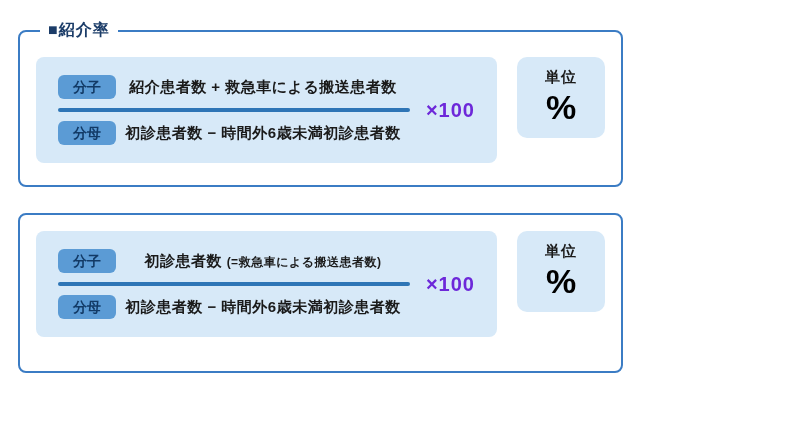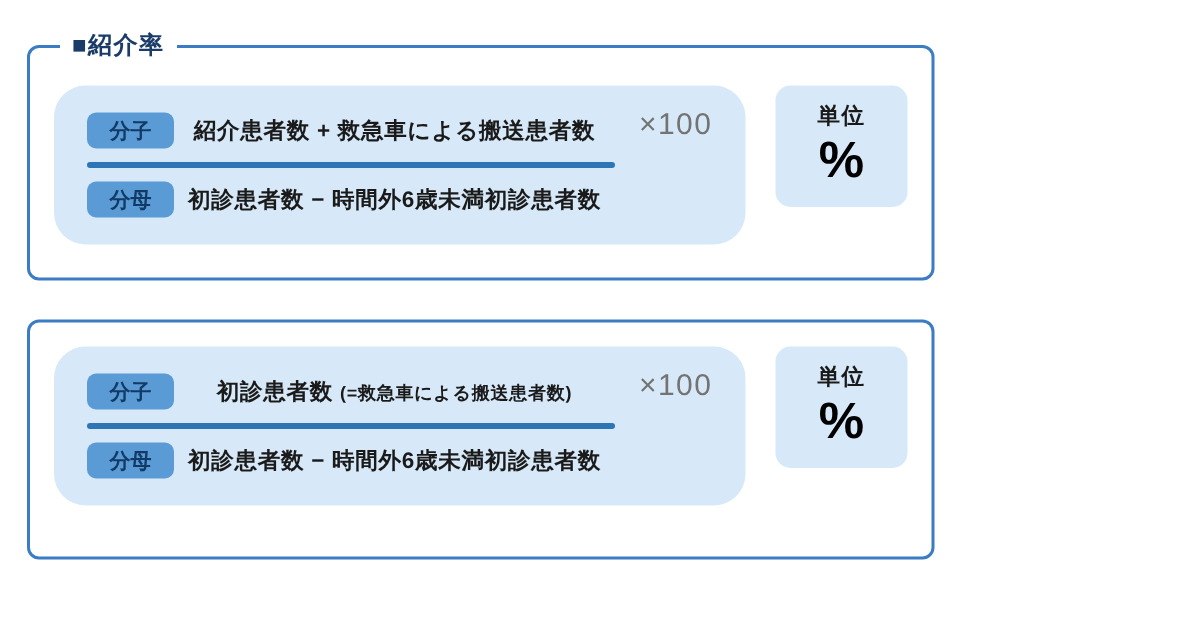--- a/index.html
+++ b/index.html
@@ -34,23 +34,24 @@
   }
   .panel-body {
     display: flex;
     gap: 20px;
     align-items: flex-start;
     padding-top: 8px;
   }
   .formula-box {
     flex: 1;
     background: #d7e9f8;
-    border-radius: 21px;
+    border-radius: 8px;
     padding: 15px 22px;
     display: flex;
+    align-items: center;
   }
   .fraction {
     flex: 1;
     display: flex;
     flex-direction: column;
   }
   .frac-row {
     display: flex;
     align-items: center;
     height: 30px;
@@ -78,22 +79,22 @@
     font-weight: bold;
   }
   .frac-bar {
     height: 4px;
     background: #2e75b6;
     border-radius: 2px;
     margin: 6px 0;
   }
   .multiplier {
     font-size: 20px;
-    font-weight: normal;
-    color: #737373;
+    font-weight: bold;
+    color: #6d28d9;
     margin-left: 16px;
     letter-spacing: 1px;
     white-space: nowrap;
   }
   .unit-box {
     width: 88px;
     background: #d7e9f8;
     border-radius: 10px;
     display: flex;
     flex-direction: column;

